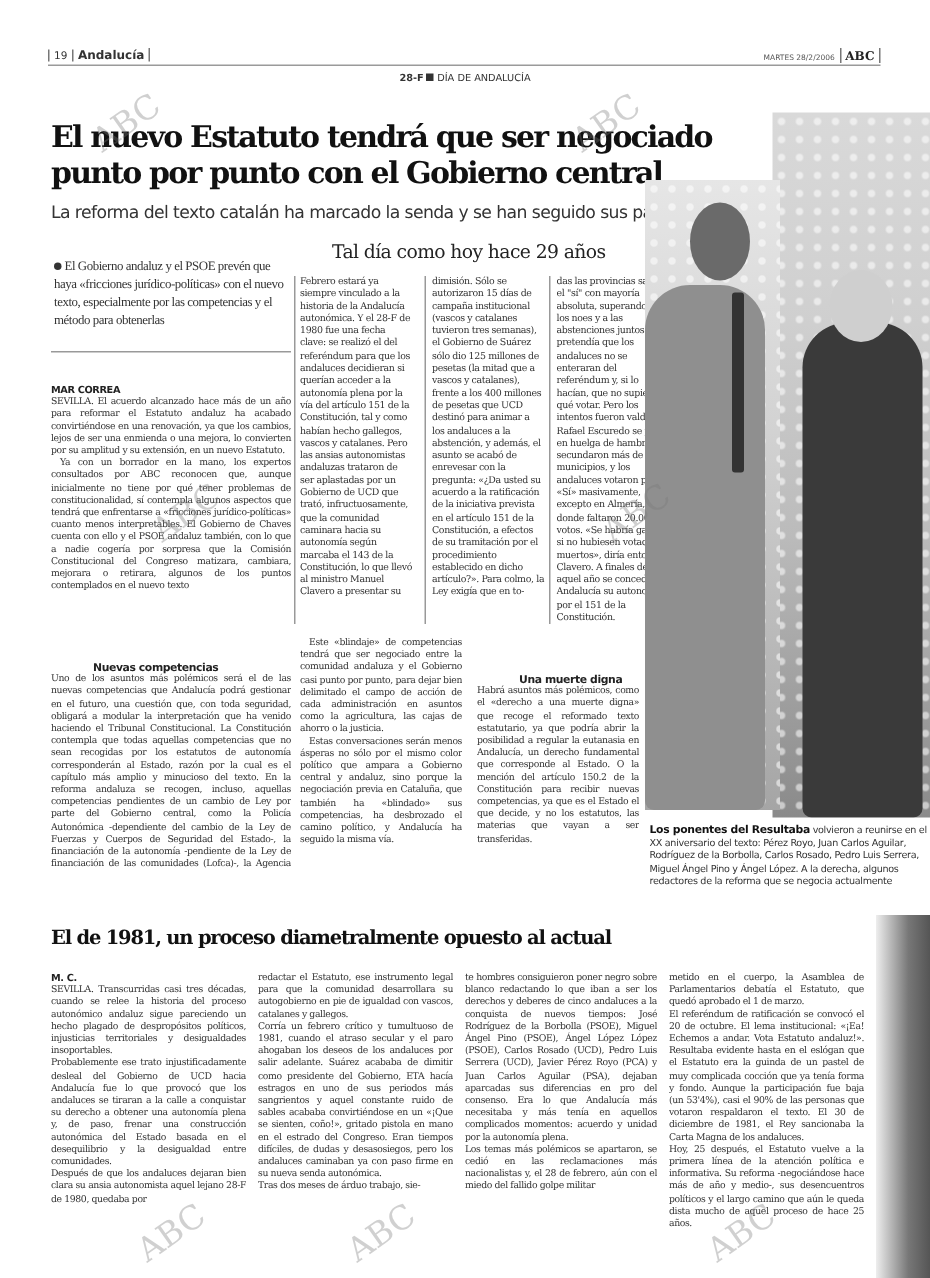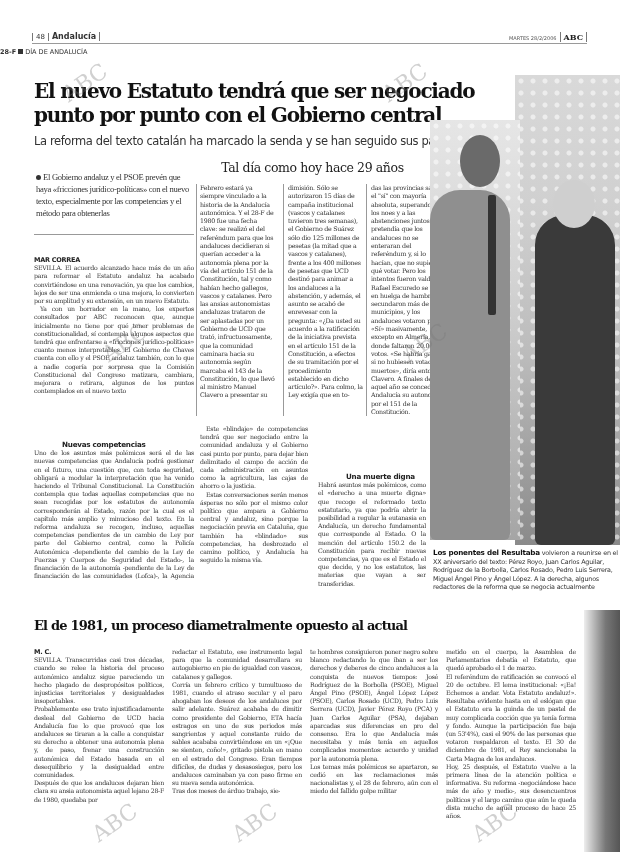--- a/index.html
+++ b/index.html
@@ -8,21 +8,21 @@
 
   .abs { position: absolute; }
 
   
   .topbar { left: 32px; top: 30px; width: 555px; height: 14px; border-bottom: 1px solid #9a9a9a; font-family: "DejaVu Sans", sans-serif; font-size: 7px; color: #333; }
   .topbar .left { position: absolute; left: 0; top: 2px; }
   .topbar .left .pg { border-left: 1px solid #777; border-right: 1px solid #777; padding: 0 3px; }
   .topbar .left .sec { font-weight: bold; padding: 0 3px; border-right: 1px solid #777; font-size: 8px; margin-top: 12px; }
   .topbar .right { position: absolute; right: 0; top: 2px; font-size: 5px; color:#555; }
   .topbar .right .abc { font-family: "DejaVu Serif", serif; font-weight: bold; font-size: 8px; border-left: 1px solid #777; border-right: 1px solid #777; padding: 0 3px; color:#222; margin-left:3px; }
-  .kicker { left: 0; width: 620px; top: 48px; text-align: left; font-family: "DejaVu Sans", sans-serif; font-size: 6.5px; color: #333; }
+  .kicker { left: 0; width: 620px; top: 48px; text-align: center; font-family: "DejaVu Sans", sans-serif; font-size: 6.5px; color: #333; }
   .kicker b { font-weight: bold; }
   .kicker .sq { display:inline-block; width:5px; height:5px; background:#333; margin:0 2px; vertical-align: 0px; }
 
   .headline { left: 34px; top: 79px; width: 480px; font-family: "DejaVu Serif", serif; font-weight: bold; font-size: 20px; line-height: 24px; letter-spacing: -1.2px; color: #111; }
   .subhead { left: 34px; top: 134px; width: 480px; font-family: "DejaVu Sans", sans-serif; font-size: 11.5px; color: #333; letter-spacing: -0.4px; }
 
   .lead { left: 36px; top: 171px; width: 160px; font-family: Liberation Serif, serif; font-size: 8.6px; line-height: 12px; color: #333; letter-spacing: -0.3px; }
   .lead .dot { display:inline-block; width:5px; height:5px; border-radius:50%; background:#333; margin-right:2px; }
   .leadrule { left: 34px; top: 234px; width: 160px; border-top: 1px solid #999; }
 
@@ -59,21 +59,21 @@
   .c4 { left: 446px; top: 648px; width: 130px; }
   .photo3 { left: 584px; top: 610px; width: 36px; height: 242px; background: linear-gradient(90deg,#eee,#777 60%,#555); }
 
   .wm { font-family: "DejaVu Serif", serif; font-size: 22px; color: rgba(120,120,120,0.35); transform: rotate(-35deg); }
 </style>
 </head>
 <body>
 
 <div class="abs topbar">
   <div class="left">
-    <span class="pg">48</span><span class="sec">Andalucía</span>
+    <span class="pg">19</span><span class="sec">Andalucía</span>
   </div>
   <div class="right">
     <span>MARTES 28/2/2006</span><span class="abc">ABC</span>
   </div>
 </div>
 <div class="abs kicker">
   <b>28-F</b><span class="sq"></span><span>DÍA DE ANDALUCÍA</span>
 </div>
 
 <h1 class="abs headline">El nuevo Estatuto tendrá que ser negociado punto por punto con el Gobierno central</h1>
@@ -102,21 +102,21 @@
 <div class="abs vrule" style="left:366px;top:184px;height:232px;"></div>
 <div class="abs body sbcol sb3" style="height:232px;overflow:hidden;">das las provincias saliera el "sí" con mayoría absoluta, superando a los noes y a las abstenciones juntos. Se pretendía que los andaluces no se enteraran del referéndum y, si lo hacían, que no supieran qué votar. Pero los intentos fueron valdíos. Rafael Escuredo se puso en huelga de hambre, le secundaron más de 60 municipios, y los andaluces votaron por el «Sí» masivamente, excepto en Almería, donde faltaron 20.000 votos. «Se habría ganado si no hubiesen votado los muertos», diría entonces Clavero. A finales de aquel año se concedió a Andalucía su autonomía por el 151 de la Constitución.</div>
 <div class="abs vrule" style="left:196px;top:184px;height:232px;"></div>
 
 <div class="abs body col2" style="height:180px;overflow:hidden;">
   <p>Este «blindaje» de competencias tendrá que ser negociado entre la comunidad andaluza y el Gobierno casi punto por punto, para dejar bien delimitado el campo de acción de cada administración en asuntos como la agricultura, las cajas de ahorro o la justicia.</p>
   <p>Estas conversaciones serán menos ásperas no sólo por el mismo color político que ampara a Gobierno central y andaluz, sino porque la negociación previa en Cataluña, que también ha «blindado» sus competencias, ha desbrozado el camino político, y Andalucía ha seguido la misma vía.</p>
 </div>
 
 <div class="abs body col3" style="height:180px;overflow:hidden;">
-  <div class="subtitle" style="margin-top:48px;">Una muerte digna</div>
+  <div class="subtitle" style="margin-top:24px;">Una muerte digna</div>
   <p class="first">Habrá asuntos más polémicos, como el «derecho a una muerte digna» que recoge el reformado texto estatutario, ya que podría abrir la posibilidad a regular la eutanasia en Andalucía, un derecho fundamental que corresponde al Estado. O la mención del artículo 150.2 de la Constitución para recibir nuevas competencias, ya que es el Estado el que decide, y no los estatutos, las materias que vayan a ser transferidas.</p>
 </div>
 
 <div class="abs photo1">
   <div class="pattern"></div>
   <div class="figure" style="left:20px;top:140px;width:80px;height:330px;background:#3a3a3a;"></div>
   <div class="figure" style="left:38px;top:105px;width:42px;height:48px;border-radius:50%;background:#cfcfcf;"></div>
 </div>
 <div class="abs photo2">
   <div class="pattern"></div>

